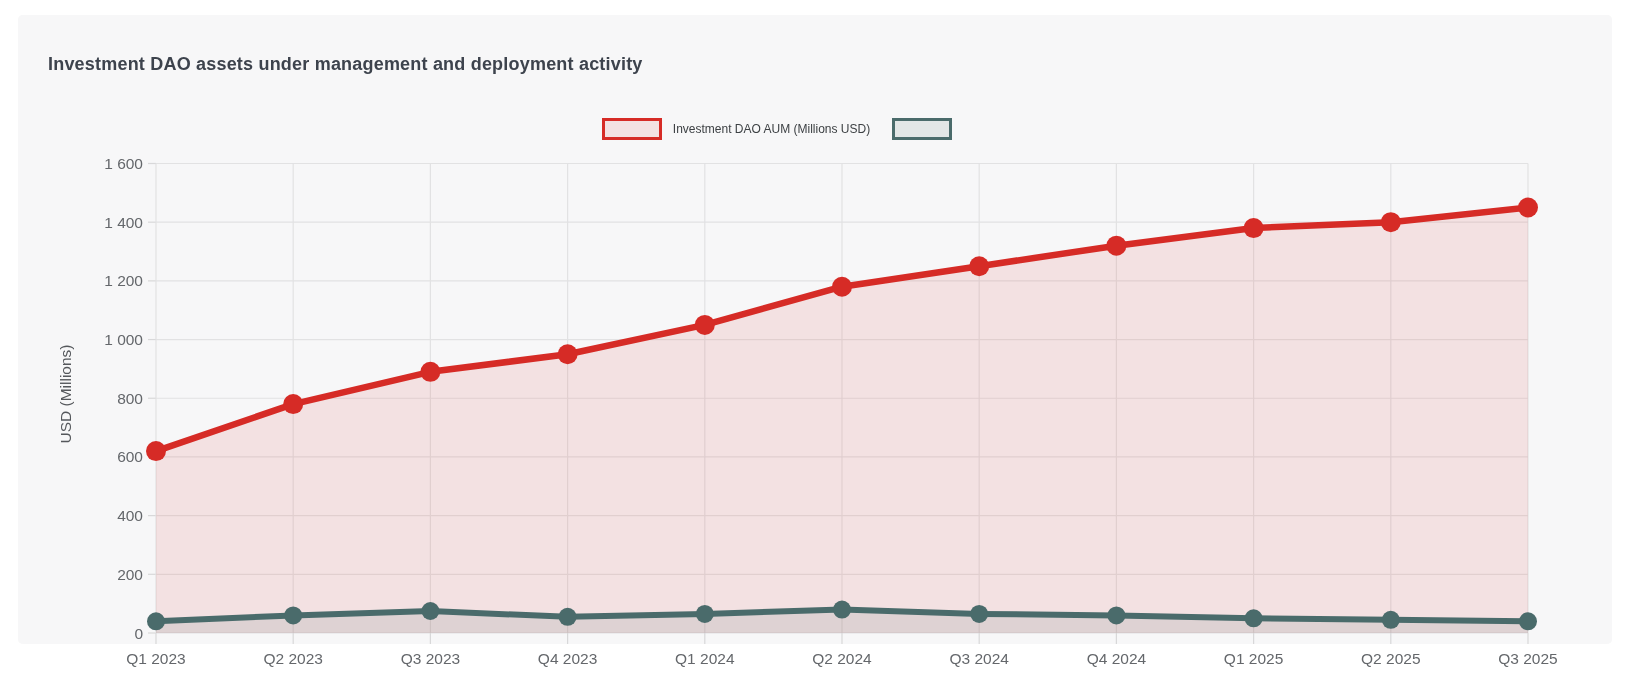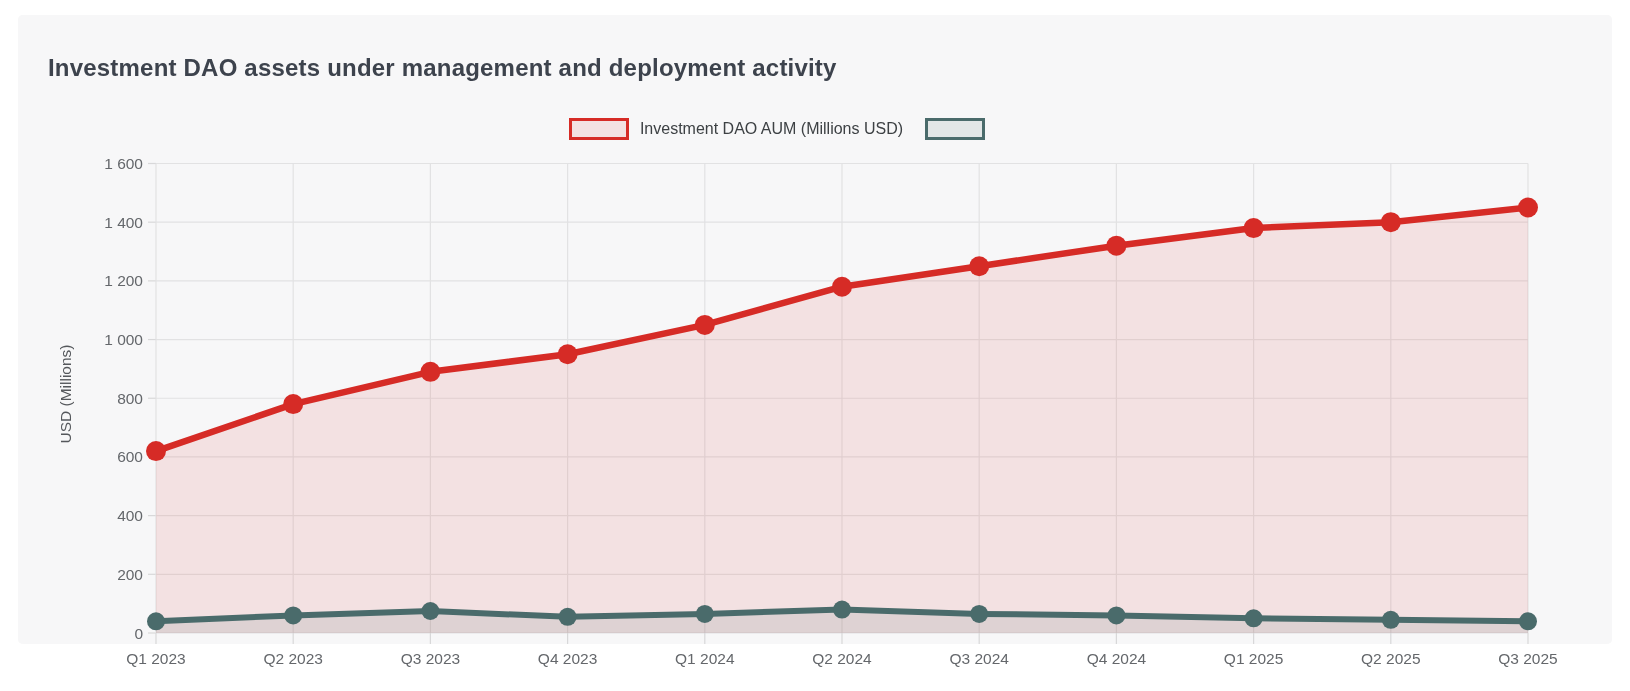--- a/index.html
+++ b/index.html
@@ -1,26 +1,26 @@
 <!DOCTYPE html>
 <html><head>
 <meta charset="utf-8">
 <style>
   html,body{margin:0;padding:0;background:#ffffff;}
   #page{position:relative;width:1630px;height:691px;background:#ffffff;overflow:hidden;
         font-family:"Liberation Sans",sans-serif;}
   #card{position:absolute;left:18px;top:15px;width:1594px;height:629px;
         background:#f7f7f8;border-radius:5px;}
-  #page-title{position:absolute;left:48px;top:54px;font-size:24px;font-weight:700;
+  #page-title{position:absolute;left:48px;top:54px;font-size:18px;font-weight:700;
         color:#3d434d;letter-spacing:.2px;}
   #legend{position:absolute;left:0;top:118px;width:1630px;display:flex;
         justify-content:center;align-items:center;gap:22px;transform:translateX(-38px);}
   .legend-item{display:flex;align-items:center;gap:11px;cursor:pointer;}
   .legend-swatch{width:54px;height:16px;border:3px solid #000;background:#fff;}
-  .legend-label{font-size:16px;color:#3d4144;}
+  .legend-label{font-size:12px;color:#3d4144;}
   #y-axis-title{position:absolute;left:14px;top:385px;transform:rotate(-90deg);
         transform-origin:center;font-size:15.5px;color:#55585c;white-space:nowrap;width:104px;
         text-align:center;}
   #chart-svg{position:absolute;left:18px;top:15px;}
   svg text{font-family:"Liberation Sans",sans-serif;}
   .ytick-label,.xtick-label{font-size:15.5px;fill:#64676b;}
 </style>
 </head>
 <body>
 

